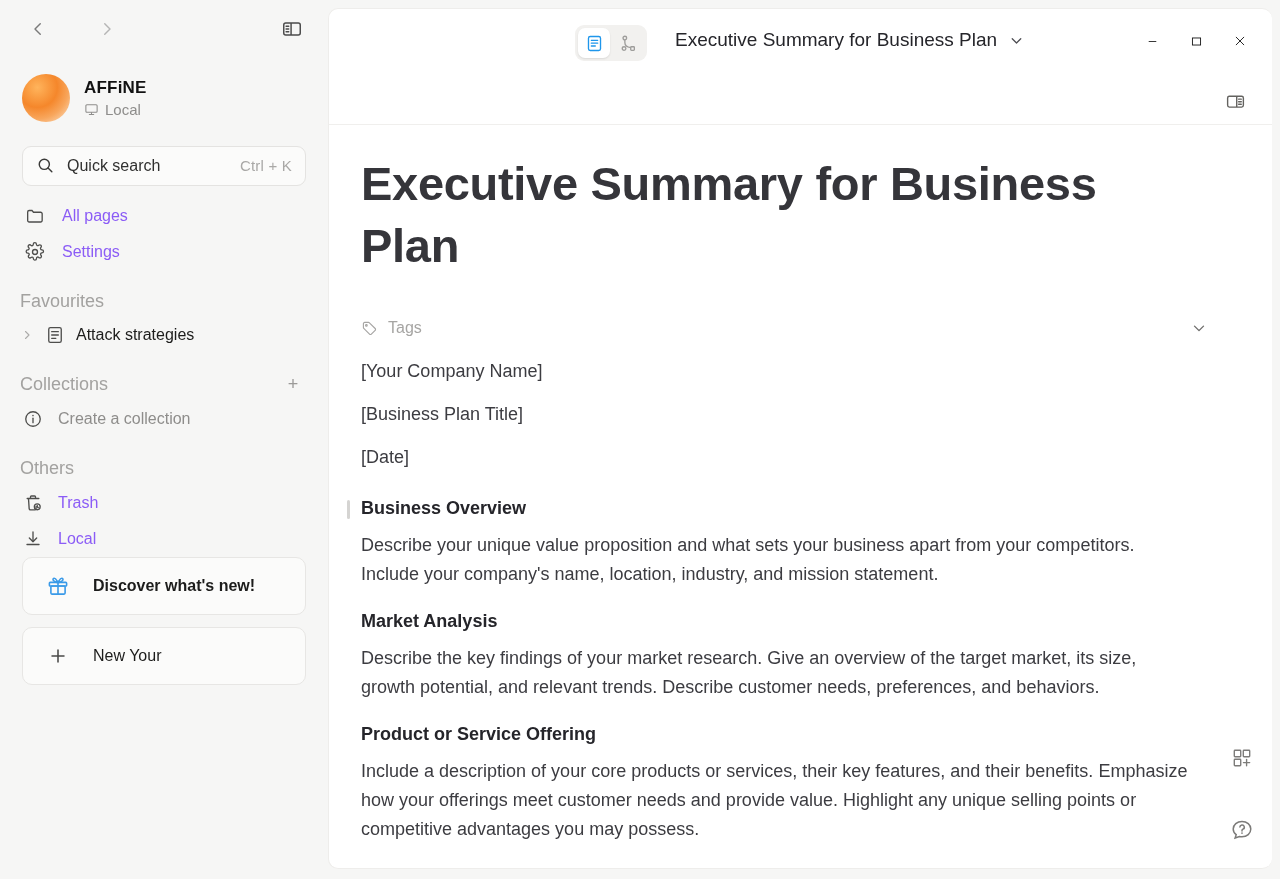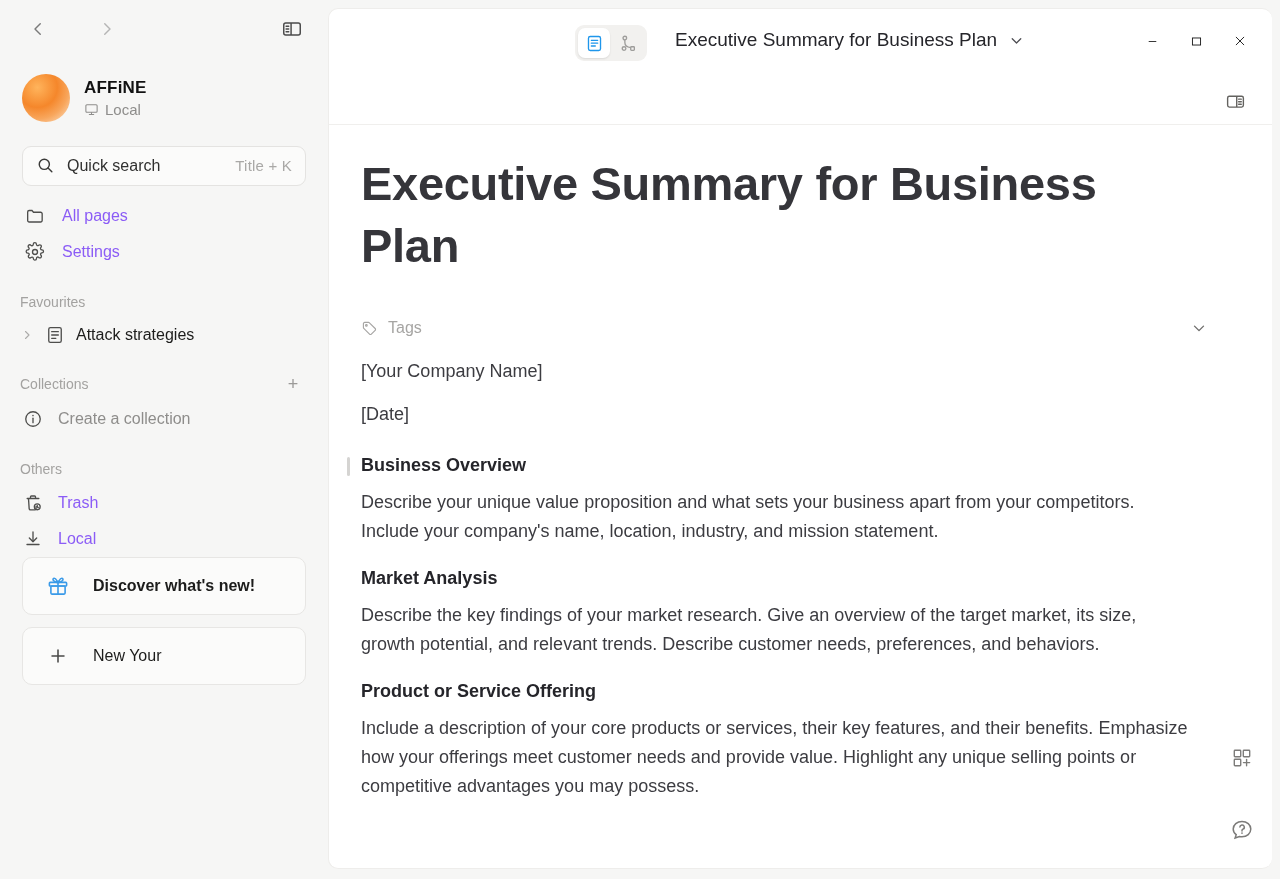--- a/index.html
+++ b/index.html
@@ -69,21 +69,21 @@
     height: 36px; display: flex; align-items: center; gap: 16px;
     padding: 0 8px; border-radius: 7px; cursor: pointer;
     font-size: 16px; color: #8b5cf6;
   }
   .nav-ico { width: 22px; display: flex; align-items: center; justify-content: center; color: #4e4e4c; flex: 0 0 22px; }
 
   .sec-head {
     display: flex; align-items: center; padding: 0 24px 0 20px;
     height: 34px; margin-top: 16px;
   }
-  .sec-title { font-size: 14px; color: #a3a2a0; flex: 1; }
+  .sec-title { font-size: 18px; color: #a3a2a0; flex: 1; }
   .sec-add {
     width: 22px; height: 22px; border-radius: 5px; cursor: pointer;
     display: flex; align-items: center; justify-content: center;
     color: #9b9a98; font-size: 18px; line-height: 1;
   }
 
   .fav-item {
     margin: 0 16px; height: 36px; display: flex; align-items: center;
     gap: 10px; padding: 0 4px; border-radius: 7px; cursor: pointer;
     font-size: 16px; color: #1c1c1b;
@@ -246,21 +246,21 @@
         </div>
       </div>
     </div>
 
     <div class="quick-search">
       <svg width="19" height="19" viewBox="0 0 24 24" fill="none" stroke="#3a3a38" stroke-width="1.8">
           <circle cx="10.5" cy="10.5" r="6.4"></circle>
           <line x1="15.2" y1="15.2" x2="20" y2="20" stroke-linecap="round"></line>
         </svg>
       <span class="qs-label">Quick search</span>
-      <span class="qs-kbd">Title + K</span>
+      <span class="qs-kbd">Ctrl + K</span>
     </div>
 
     <div class="nav-list">
       <div class="nav-item">
         <span class="nav-ico">
           <svg width="20" height="20" viewBox="0 0 24 24" fill="none" stroke="currentColor" stroke-width="1.6">
               <path d="M3.2 7.2a1.8 1.8 0 0 1 1.8-1.8h3.4l1.8 2.1h8.6a1.8 1.8 0 0 1 1.8 1.8v8.1a1.8 1.8 0 0 1-1.8 1.8H5a1.8 1.8 0 0 1-1.8-1.8z"></path>
             </svg>
         </span>
         <span>All pages</span>
@@ -441,20 +441,21 @@
           <span class="tags-label">Tags</span>
         </div>
         <div class="tags-chevron">
           <svg width="18" height="18" viewBox="0 0 24 24" fill="none" stroke="currentColor" stroke-width="1.8" stroke-linecap="round" stroke-linejoin="round">
               <polyline points="6 9.5 12 15.5 18 9.5"></polyline>
             </svg>
         </div>
       </div>
 
       <div class="para blk blk-ph">[Your Company Name]</div>
+      <div class="para blk blk-ph">[Business Plan Title]</div>
       <div class="para blk blk-ph">[Date]</div>
 
       <div class="blk-h3 first">
         <span class="hover-bar"></span>
         <span>Business Overview</span>
       </div>
       <div class="para blk blk-p">Describe your unique value proposition and what sets your business apart from your competitors. Include your company's name, location, industry, and mission statement.</div>
 
       <div class="blk-h3">
         <span>Market Analysis</span>

